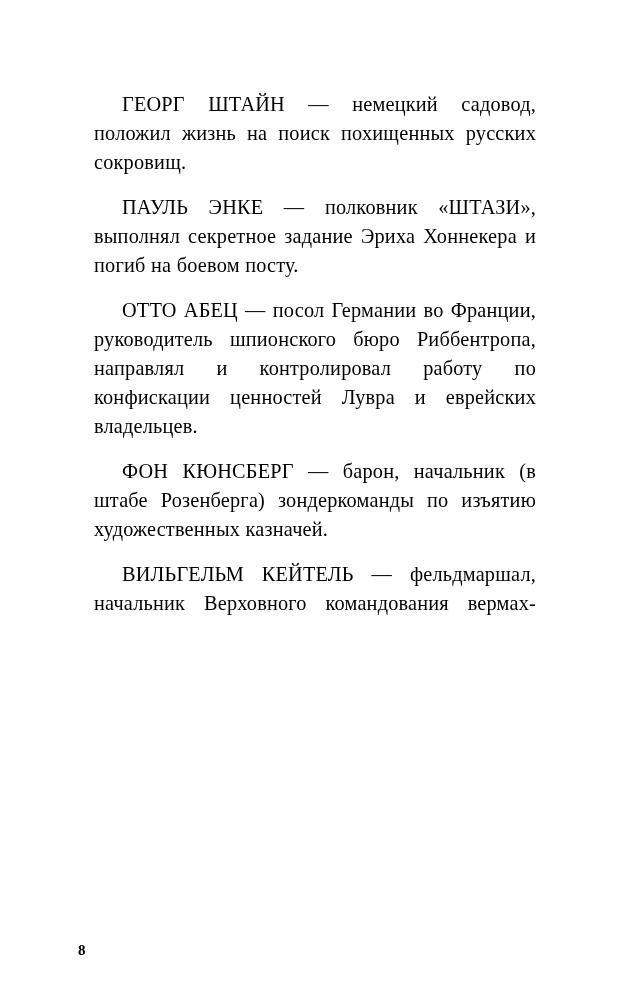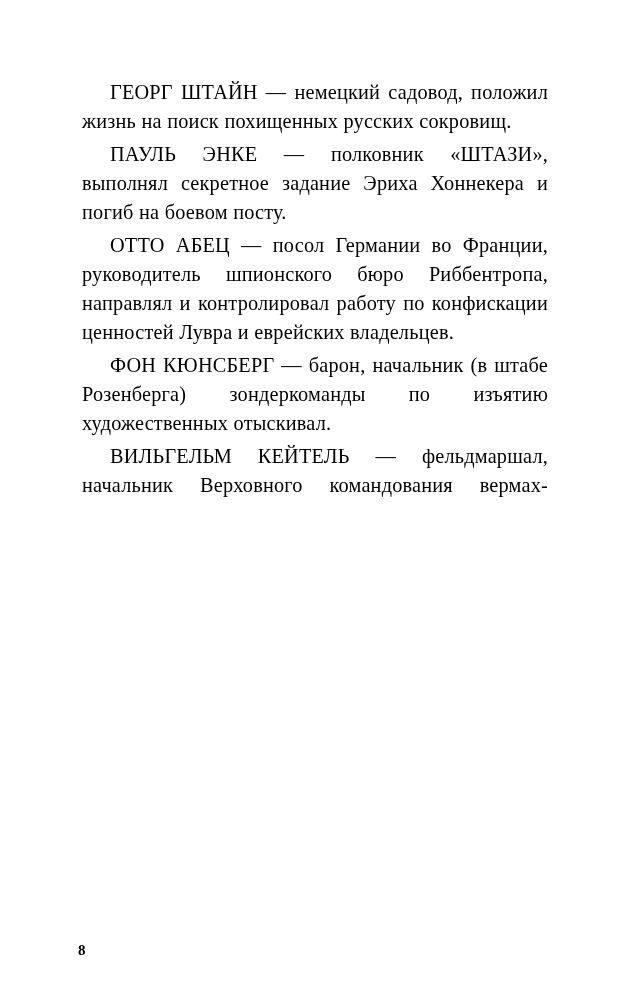--- a/index.html
+++ b/index.html
@@ -25,21 +25,21 @@
   }
 
   .text-block {
     position: absolute;
     left: 78px;
     top: 74px;
     width: 474px;
   }
 
   .para {
-    margin: 4px;
+    margin: 16px;
     padding: 0;
     text-indent: 28px;
     text-align: justify;
     text-justify: inter-word;
     font-size: 20.3px;
     line-height: 29px;
     letter-spacing: 0.01em;
     word-spacing: 0.01em;
     hyphens: manual;
   }
@@ -64,19 +64,19 @@
 </style>
 </head>
 <body>
 
 <div class="page">
 
   <div class="text-block">
     <p class="para">ГЕОРГ ШТАЙН — немецкий садовод, положил жизнь на поиск похищенных русских сокровищ.</p>
     <p class="para">ПАУЛЬ ЭНКЕ — полковник «ШТАЗИ», выполнял секретное задание Эриха Хоннекера и погиб на боевом посту.</p>
     <p class="para">ОТТО АБЕЦ — посол Германии во Франции, руководитель шпионского бюро Риббентропа, направлял и контролировал работу по конфискации ценностей Лувра и еврейских владельцев.</p>
-    <p class="para">ФОН КЮНСБЕРГ — барон, начальник (в штабе Розенберга) зондеркоманды по изъятию художественных отыскивал.</p>
+    <p class="para">ФОН КЮНСБЕРГ — барон, начальник (в штабе Розенберга) зондеркоманды по изъятию художественных казначей.</p>
     <p class="para continues">ВИЛЬГЕЛЬМ КЕЙТЕЛЬ — фельдмаршал, начальник Верховного командования вермах-</p>
   </div>
 
   <div class="folio">8</div>
 
 </div>
 
 </body></html>

